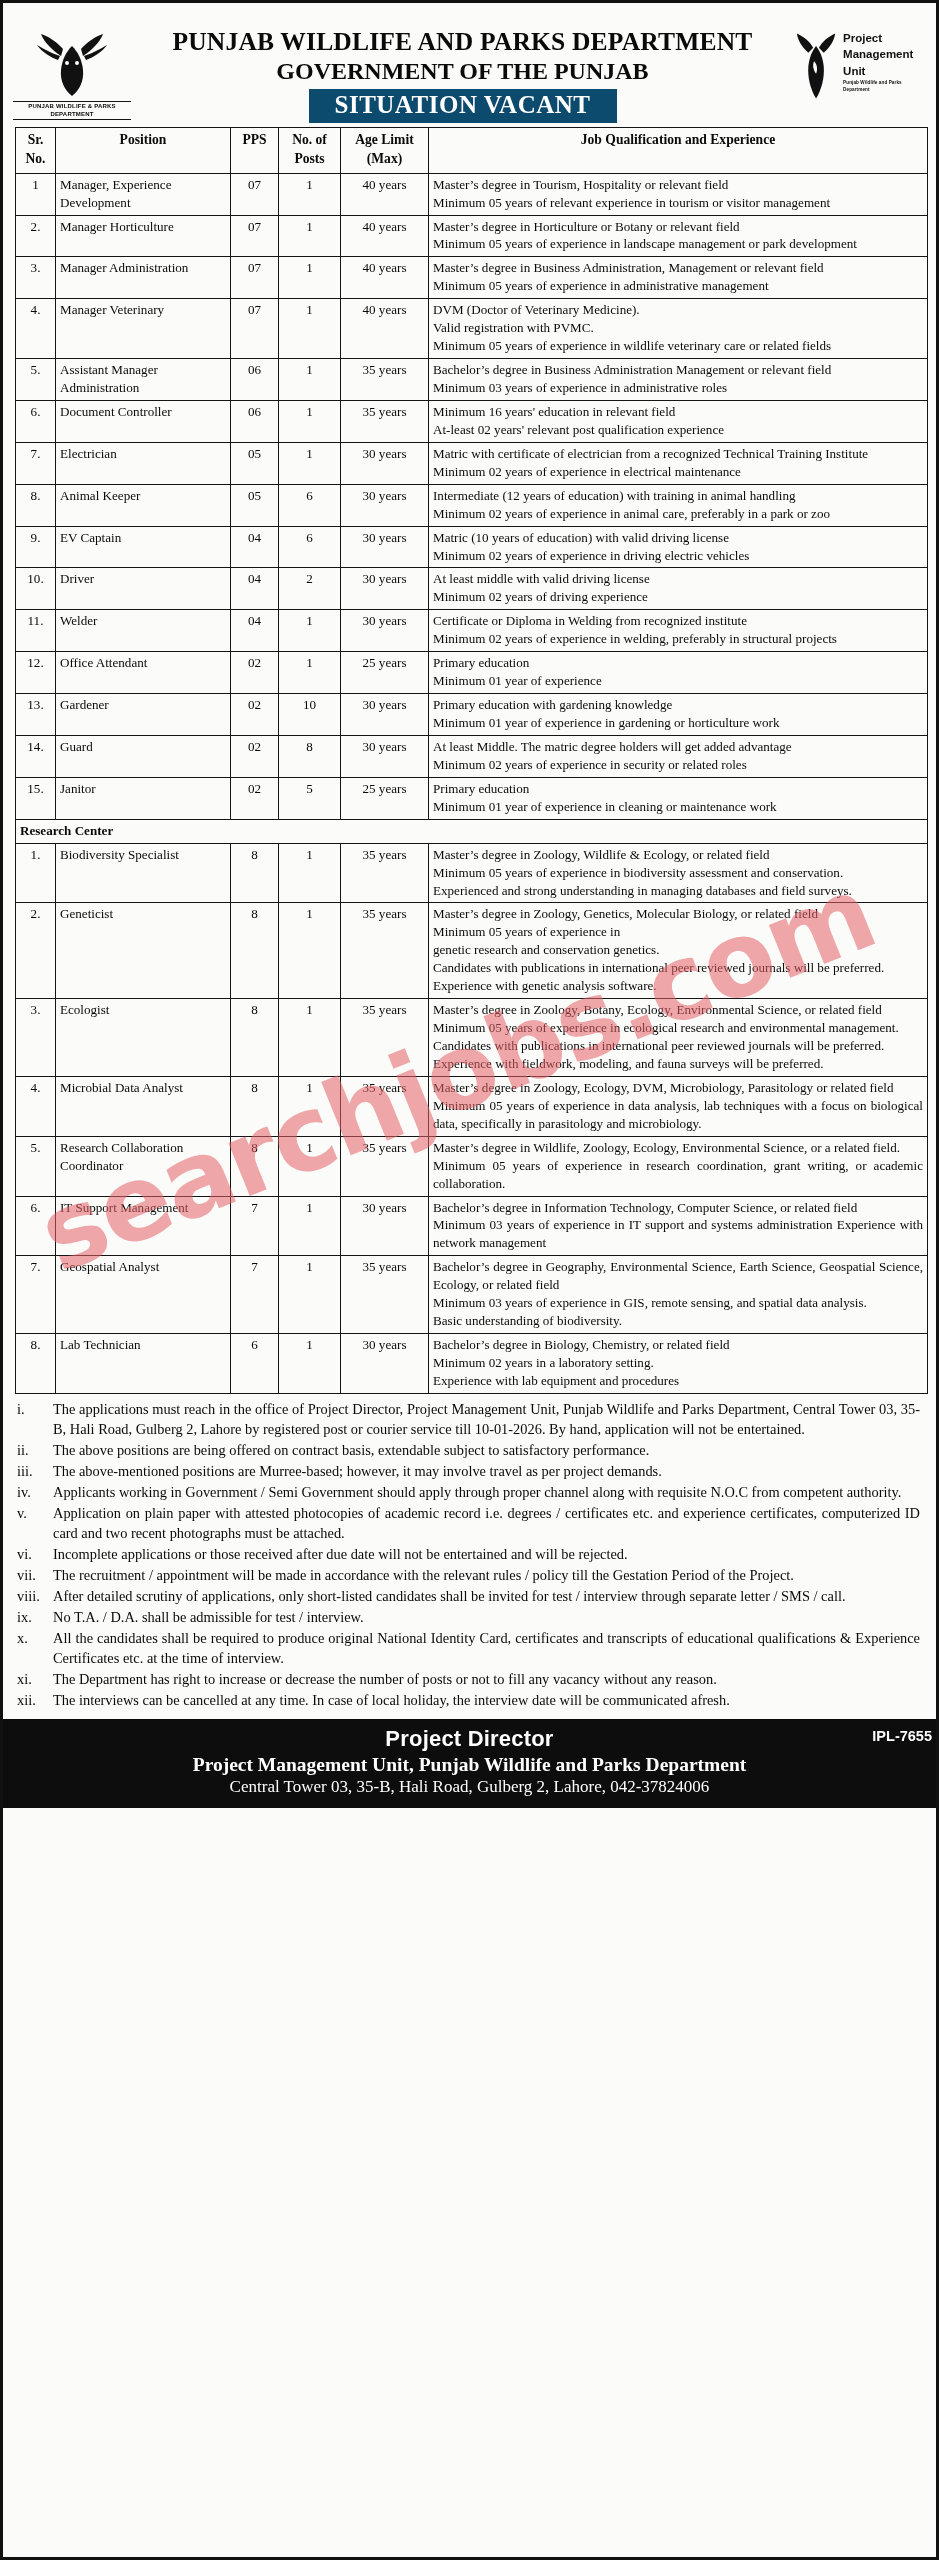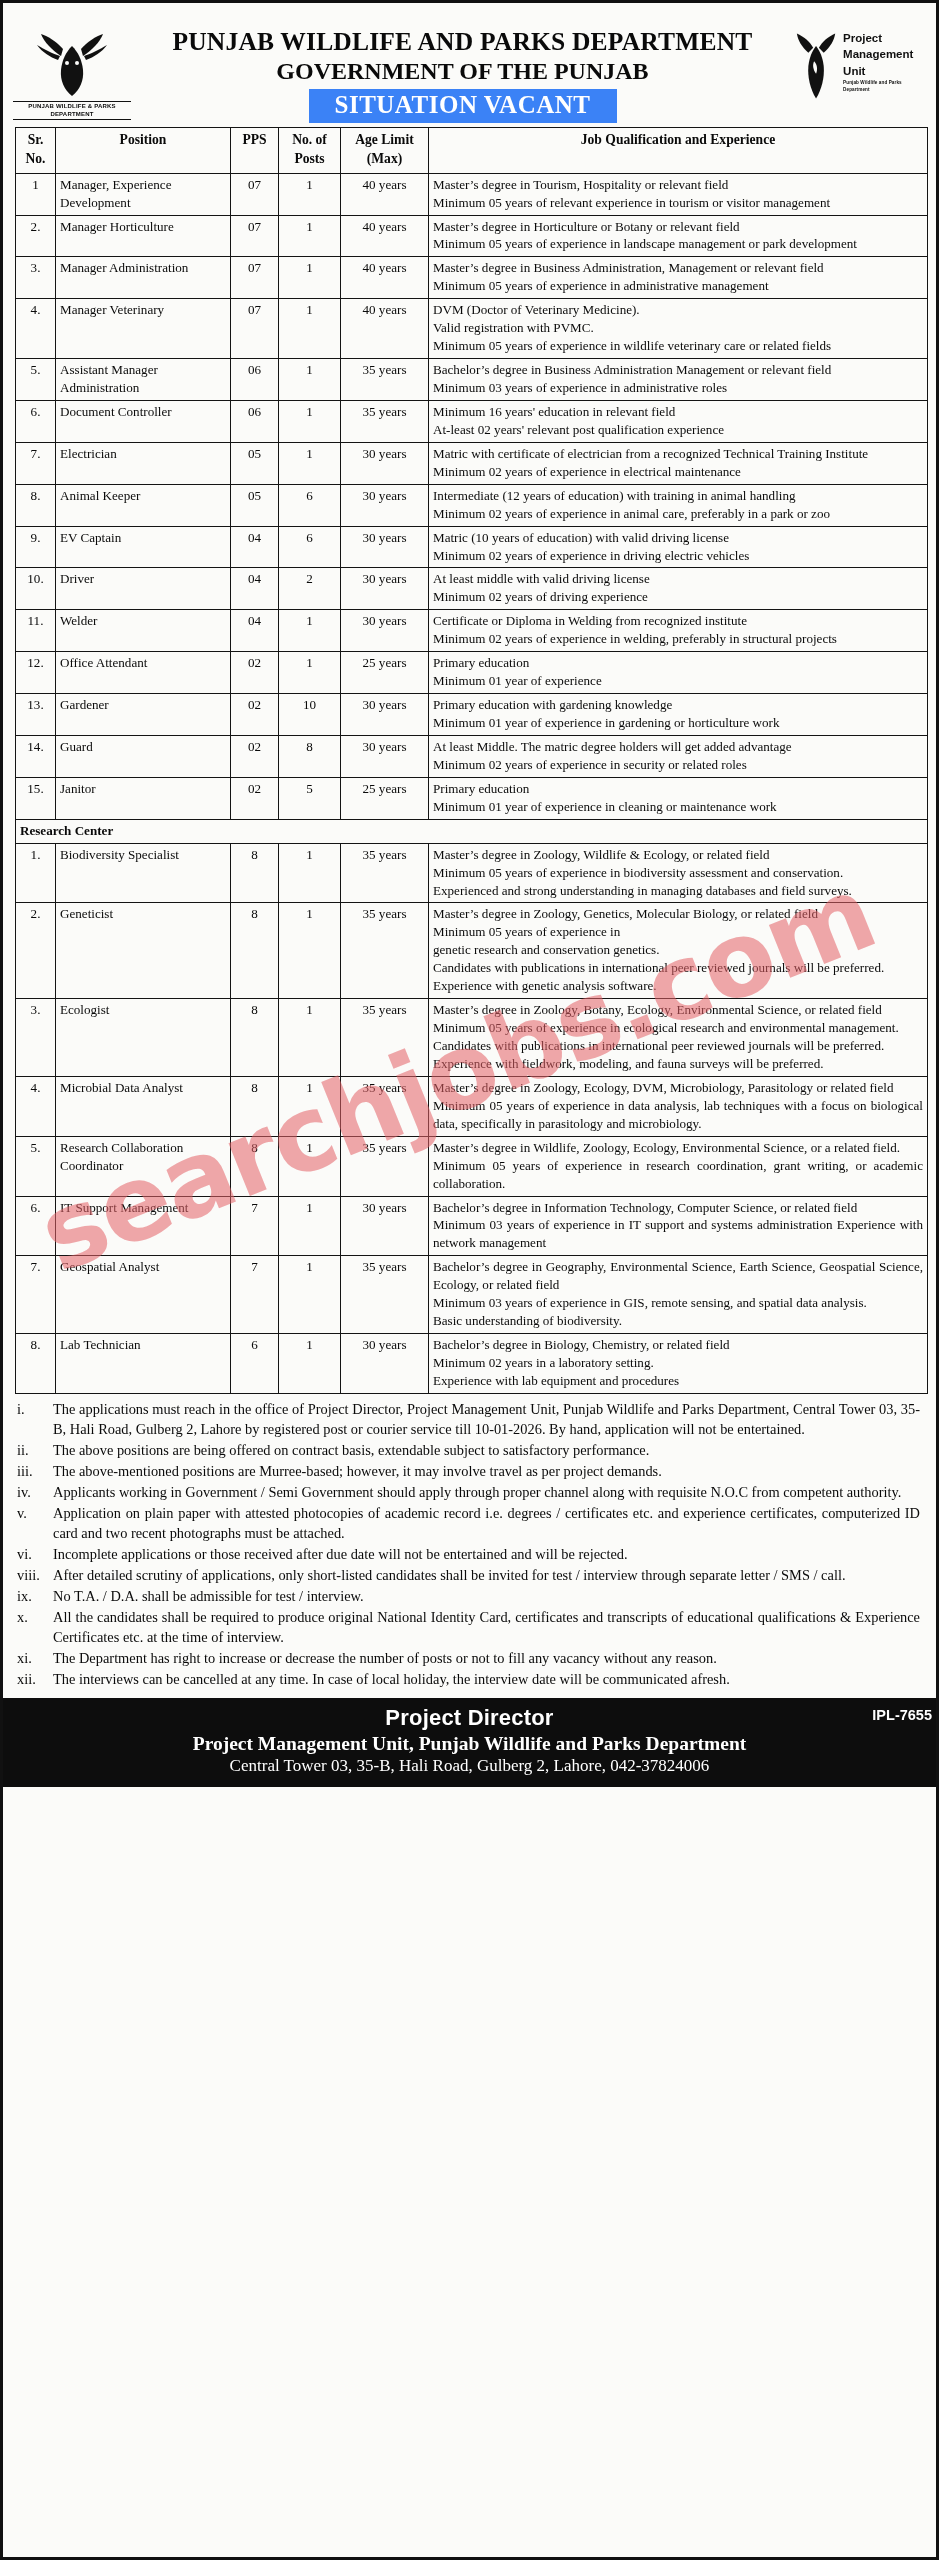--- a/index.html
+++ b/index.html
@@ -59,21 +59,21 @@
     white-space: nowrap;
   }
   .org-sub {
     font-weight: 700;
     font-size: 24px;
     line-height: 1.12;
     margin: 0 0 5px 0;
   }
   .vacancy-band {
     display: inline-block;
-    background: #3b82f6;
+    background: #0c4a6e;
     color: #fff;
     font-weight: 700;
     font-size: 25px;
     letter-spacing: 0.5px;
     padding: 2px 26px 4px 26px;
   }
   .logo-mark {
     width: 88px; height: 70px;
     margin: 0 auto;
     display:block;
@@ -524,20 +524,24 @@
    </div>
       <div class="cond">
      <div class="num">v.</div>
      <div class="txt">Application on plain paper with attested photocopies of academic record i.e. degrees / certificates etc. and experience certificates, computerized ID card and two recent photographs must be attached.</div>
    </div>
       <div class="cond">
      <div class="num">vi.</div>
      <div class="txt">Incomplete applications or those received after due date will not be entertained and will be rejected.</div>
    </div>
       <div class="cond">
+     <div class="num">vii.</div>
+     <div class="txt">The recruitment / appointment will be made in accordance with the relevant rules / policy till the Gestation Period of the Project.</div>
+   </div>
+      <div class="cond">
      <div class="num">viii.</div>
      <div class="txt">After detailed scrutiny of applications, only short-listed candidates shall be invited for test / interview through separate letter / SMS / call.</div>
    </div>
       <div class="cond">
      <div class="num">ix.</div>
      <div class="txt">No T.A. / D.A. shall be admissible for test / interview.</div>
    </div>
       <div class="cond">
      <div class="num">x.</div>
      <div class="txt">All the candidates shall be required to produce original National Identity Card, certificates and transcripts of educational qualifications &amp; Experience Certificates etc. at the time of interview.</div>

